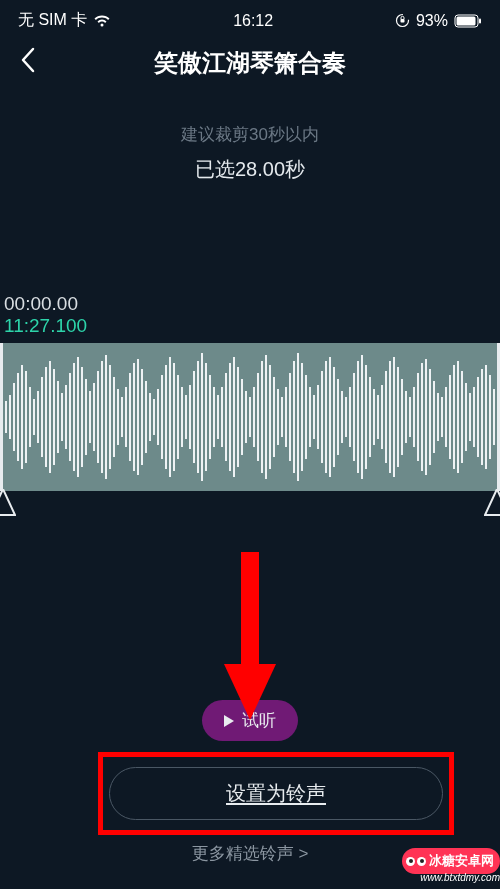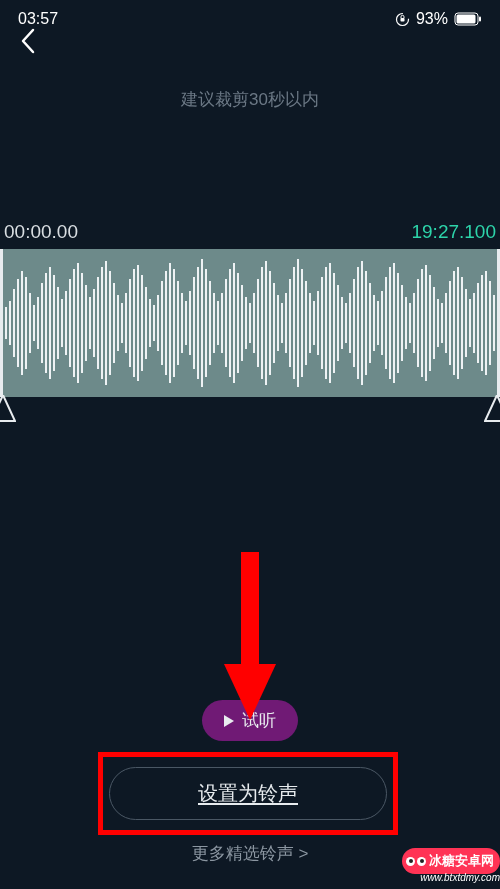--- a/index.html
+++ b/index.html
@@ -72,20 +72,21 @@
     .waveform-area {
       margin-top: 110px;
       position: relative;
     }
     .time-labels {
       display: flex;
       justify-content: space-between;
       padding: 0 4px;
       font-size: 19px;
       margin-bottom: 6px;
+      flex-direction: column;
     }
     .time-start {
       color: #d9dee2;
     }
     .time-end {
       color: #2dd4aa;
     }
     .waveform-container {
       position: relative;
       height: 148px;
@@ -135,21 +136,21 @@
       width: 0;
       height: 0;
       border-left: 10px solid #e8ecef;
       border-top: 6px solid transparent;
       border-bottom: 6px solid transparent;
     }
     .set-ringtone-area {
       position: absolute;
       top: 752px;
       left: 98px;
-      width: 300px;
+      width: 356px;
       border: 5px solid #ff0000;
       padding: 10px 6px 10px;
       z-index: 3;
     }
     .set-ringtone-btn {
       width: 100%;
       border: 1px solid #4a5764;
       border-radius: 28px;
       padding: 12px 0;
       text-align: center;
@@ -215,21 +216,29 @@
       font-size: 10px;
       margin-top: -2px;
       text-align: right;
       font-style: italic;
     }
   </style>
 </head>
 <body>
 
 <div class="status-bar">
-  <div>03:57</div>
+  <div class="status-left">
+    <span>无 SIM 卡</span>
+    <span class="wifi-icon">
+      <svg width="18" height="14" viewBox="0 0 18 14">
+          <path d="M9 12.5a1.5 1.5 0 100-3 1.5 1.5 0 000 3zM4.5 7.5C5.8 6.2 7.3 5.5 9 5.5s3.2.7 4.5 2l-1.4 1.4C11.2 8 10.1 7.5 9 7.5s-2.2.5-3.1 1.4L4.5 7.5zM1.5 4.5C3.5 2.5 6.1 1.5 9 1.5s5.5 1 7.5 3l-1.4 1.4C13.4 4.2 11.3 3.5 9 3.5s-4.4.7-6.1 2.4L1.5 4.5z" fill="#fff"></path>
+        </svg>
+    </span>
+  </div>
+  <div>16:12</div>
   <div class="status-right">
     <span class="lock-icon">
       <svg width="15" height="15" viewBox="0 0 15 15">
           <circle cx="7.5" cy="7.5" r="6" stroke="#fff" stroke-width="1.2" fill="none" stroke-dasharray="28 8"></circle>
           <rect x="5.5" y="6" width="4" height="3.5" rx="0.8" fill="#fff"></rect>
           <path d="M6 6V4.8a1.5 1.5 0 013 0V6" stroke="#fff" stroke-width="1" fill="none"></path>
         </svg>
     </span>
     <span>93%</span>
     <span class="battery-icon">
@@ -241,30 +250,32 @@
     </span>
   </div>
 </div>
 
 <div class="header">
   <div class="back-btn">
     <svg width="16" height="26" viewBox="0 0 16 26">
         <path d="M13 2L3 13l10 11" stroke="#fff" stroke-width="2.5" fill="none" stroke-linecap="round" stroke-linejoin="round"></path>
       </svg>
   </div>
+  <div class="title">笑傲江湖琴箫合奏</div>
 </div>
 
 <div class="subtitle-area">
   <div class="hint">建议裁剪30秒以内</div>
+  <div class="selected-duration">已选28.00秒</div>
 </div>
 
 <div class="waveform-area">
   <div class="time-labels">
     <span class="time-start">00:00.00</span>
-    <span class="time-end">19:27.100</span>
+    <span class="time-end">11:27.100</span>
   </div>
   <div class="waveform-container">
     <svg class="waveform-svg" viewBox="0 0 494 148" preserveAspectRatio="none">
       <g fill="#eef2f4">
         <rect x="2" y="58" width="2" height="32"></rect>
           <rect x="6" y="52" width="2" height="44"></rect>
           <rect x="10" y="40" width="2" height="68"></rect>
           <rect x="14" y="30" width="2" height="88"></rect>
           <rect x="18" y="22" width="2" height="104"></rect>
           <rect x="22" y="28" width="2" height="92"></rect>

